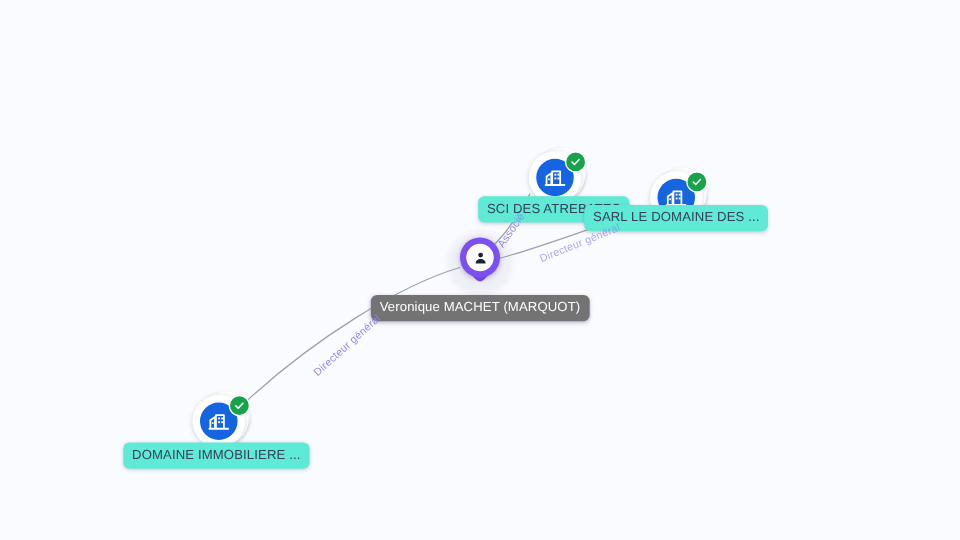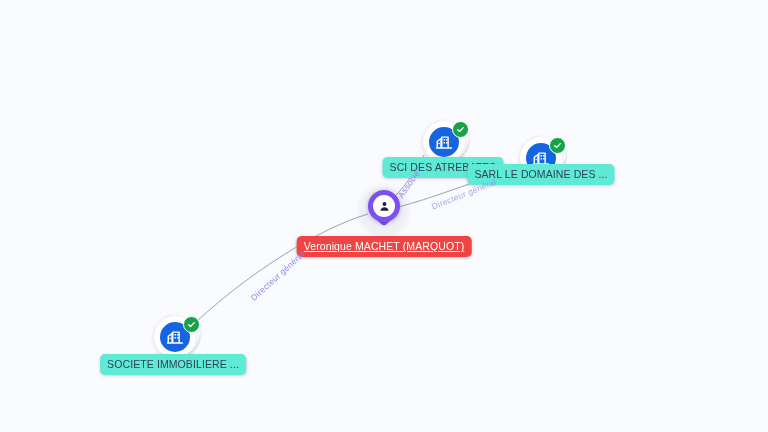--- a/index.html
+++ b/index.html
@@ -248,22 +248,22 @@
           <svg width="13" height="13" viewBox="0 0 24 24" fill="none">
             <circle cx="12" cy="7.5" r="3.6" fill="#1b2335"></circle>
             <path d="M4.6 20c0-4.2 3.4-6.6 7.4-6.6s7.4 2.4 7.4 6.6z" fill="#1b2335"></path>
           </svg>
         </div>
       </div>
     </div>
   <div id="label-layer">
       <div class="label-chip light" style="left: 443px; top: 157px;">SCI DES ATREBATES</div>
       <div class="label-chip light" style="left: 541px; top: 164px;">SARL LE DOMAINE DES ...</div>
-      <div class="label-chip light" style="left: 173px; top: 354px;">SOCIETE IMMOBILIERE ...</div>
-      <div class="label-chip accent" style="left: 384px; top: 236px; background: #ef4444; text-decoration: underline;">Veronique MACHET (MARQUOT)</div>
+      <div class="label-chip light" style="left: 173px; top: 354px;">DOMAINE IMMOBILIERE ...</div>
+      <div class="label-chip accent" style="left: 384px; top: 236px; background: #737373;">Veronique MACHET (MARQUOT)</div>
     </div>
   <div id="edge-label-layer">
       <div class="edge-label" style="left: 400px; top: 192px; transform: rotate(-56deg);">Associé</div>
       <div class="edge-label faded" style="left: 432px; top: 202px; transform: rotate(-22deg);">Directeur général</div>
       <div class="edge-label" style="left: 252px; top: 294px; transform: rotate(-42deg);">Directeur général</div>
     </div>
 
 </div>
 
 </body></html>

